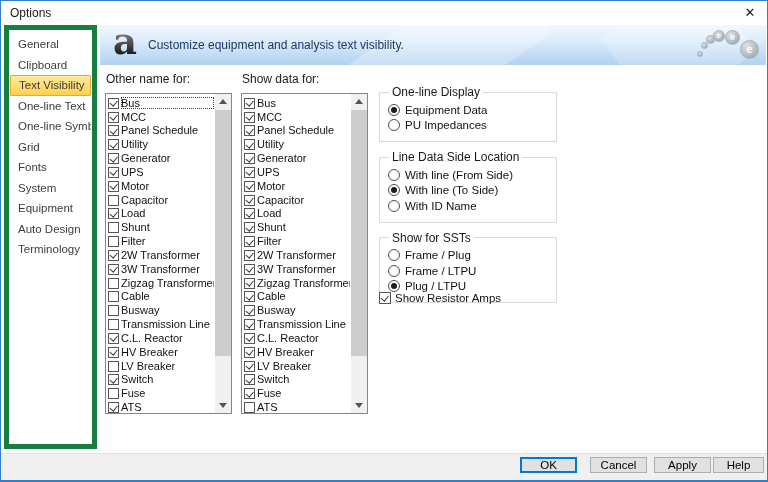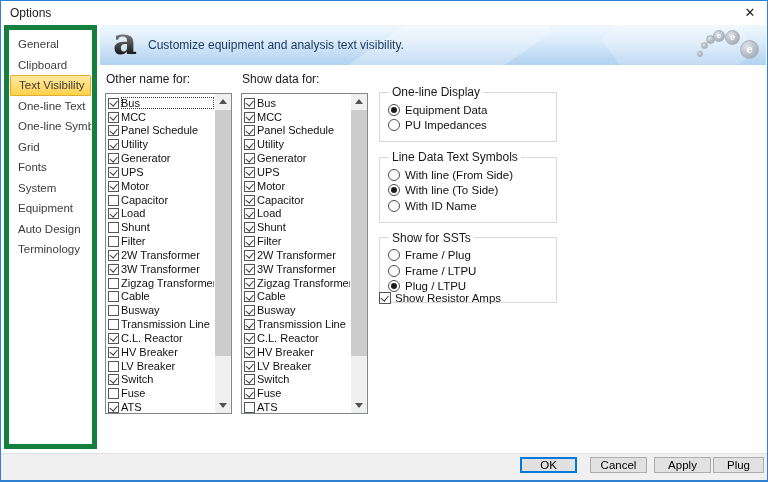--- a/index.html
+++ b/index.html
@@ -346,21 +346,21 @@
             <span class="radio-label">Equipment Data</span>
           </div>
           <div class="radio-row">
             <span class="radio"></span>
             <span class="radio-label">PU Impedances</span>
           </div>
         </div>
     </fieldset>
 
     <fieldset>
-      <legend>Line Data Text Symbols</legend>
+      <legend>Line Data Side Location</legend>
       <div>
 
       <div class="radio-row">
             <span class="radio"></span>
             <span class="radio-label">With line (From Side)</span>
           </div>
           <div class="radio-row">
             <span class="radio selected"></span>
             <span class="radio-label">With line (To Side)</span>
           </div>
@@ -393,16 +393,16 @@
 
   <div class="resistor">
     <span class="cb checked"></span>
     <span class="resistor-label">Show Resistor Amps</span>
   </div>
 
   <div class="footer">
     <button class="btn btn-ok default">OK</button>
     <button class="btn btn-cancel">Cancel</button>
     <button class="btn btn-apply">Apply</button>
-    <button class="btn btn-help">Plug</button>
+    <button class="btn btn-help">Help</button>
   </div>
 
 </div>
 
 </body></html>

